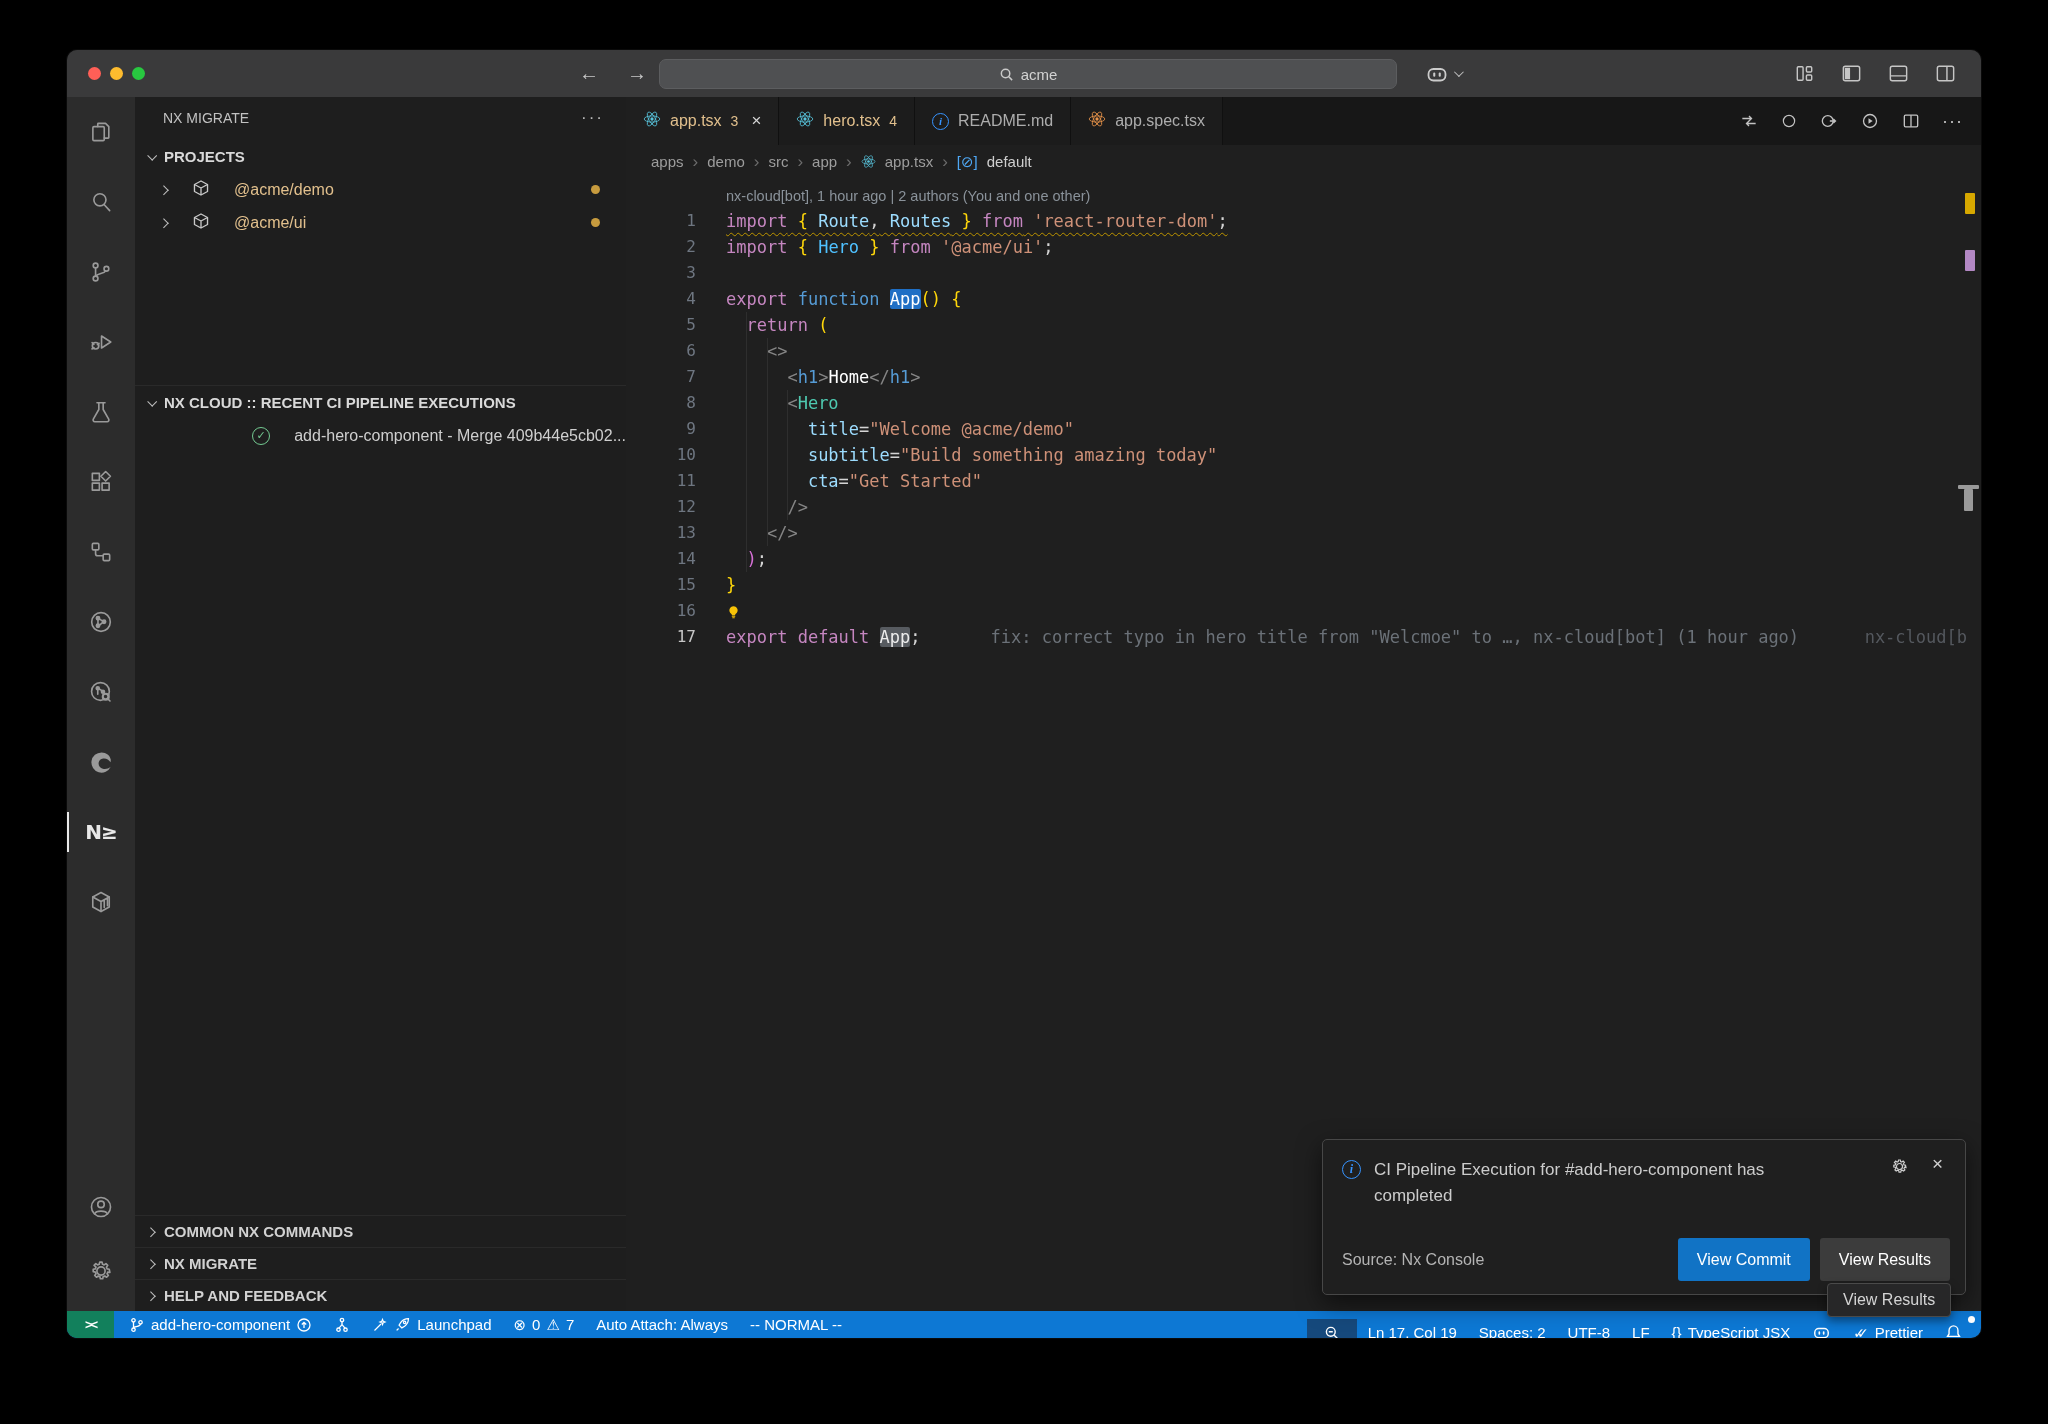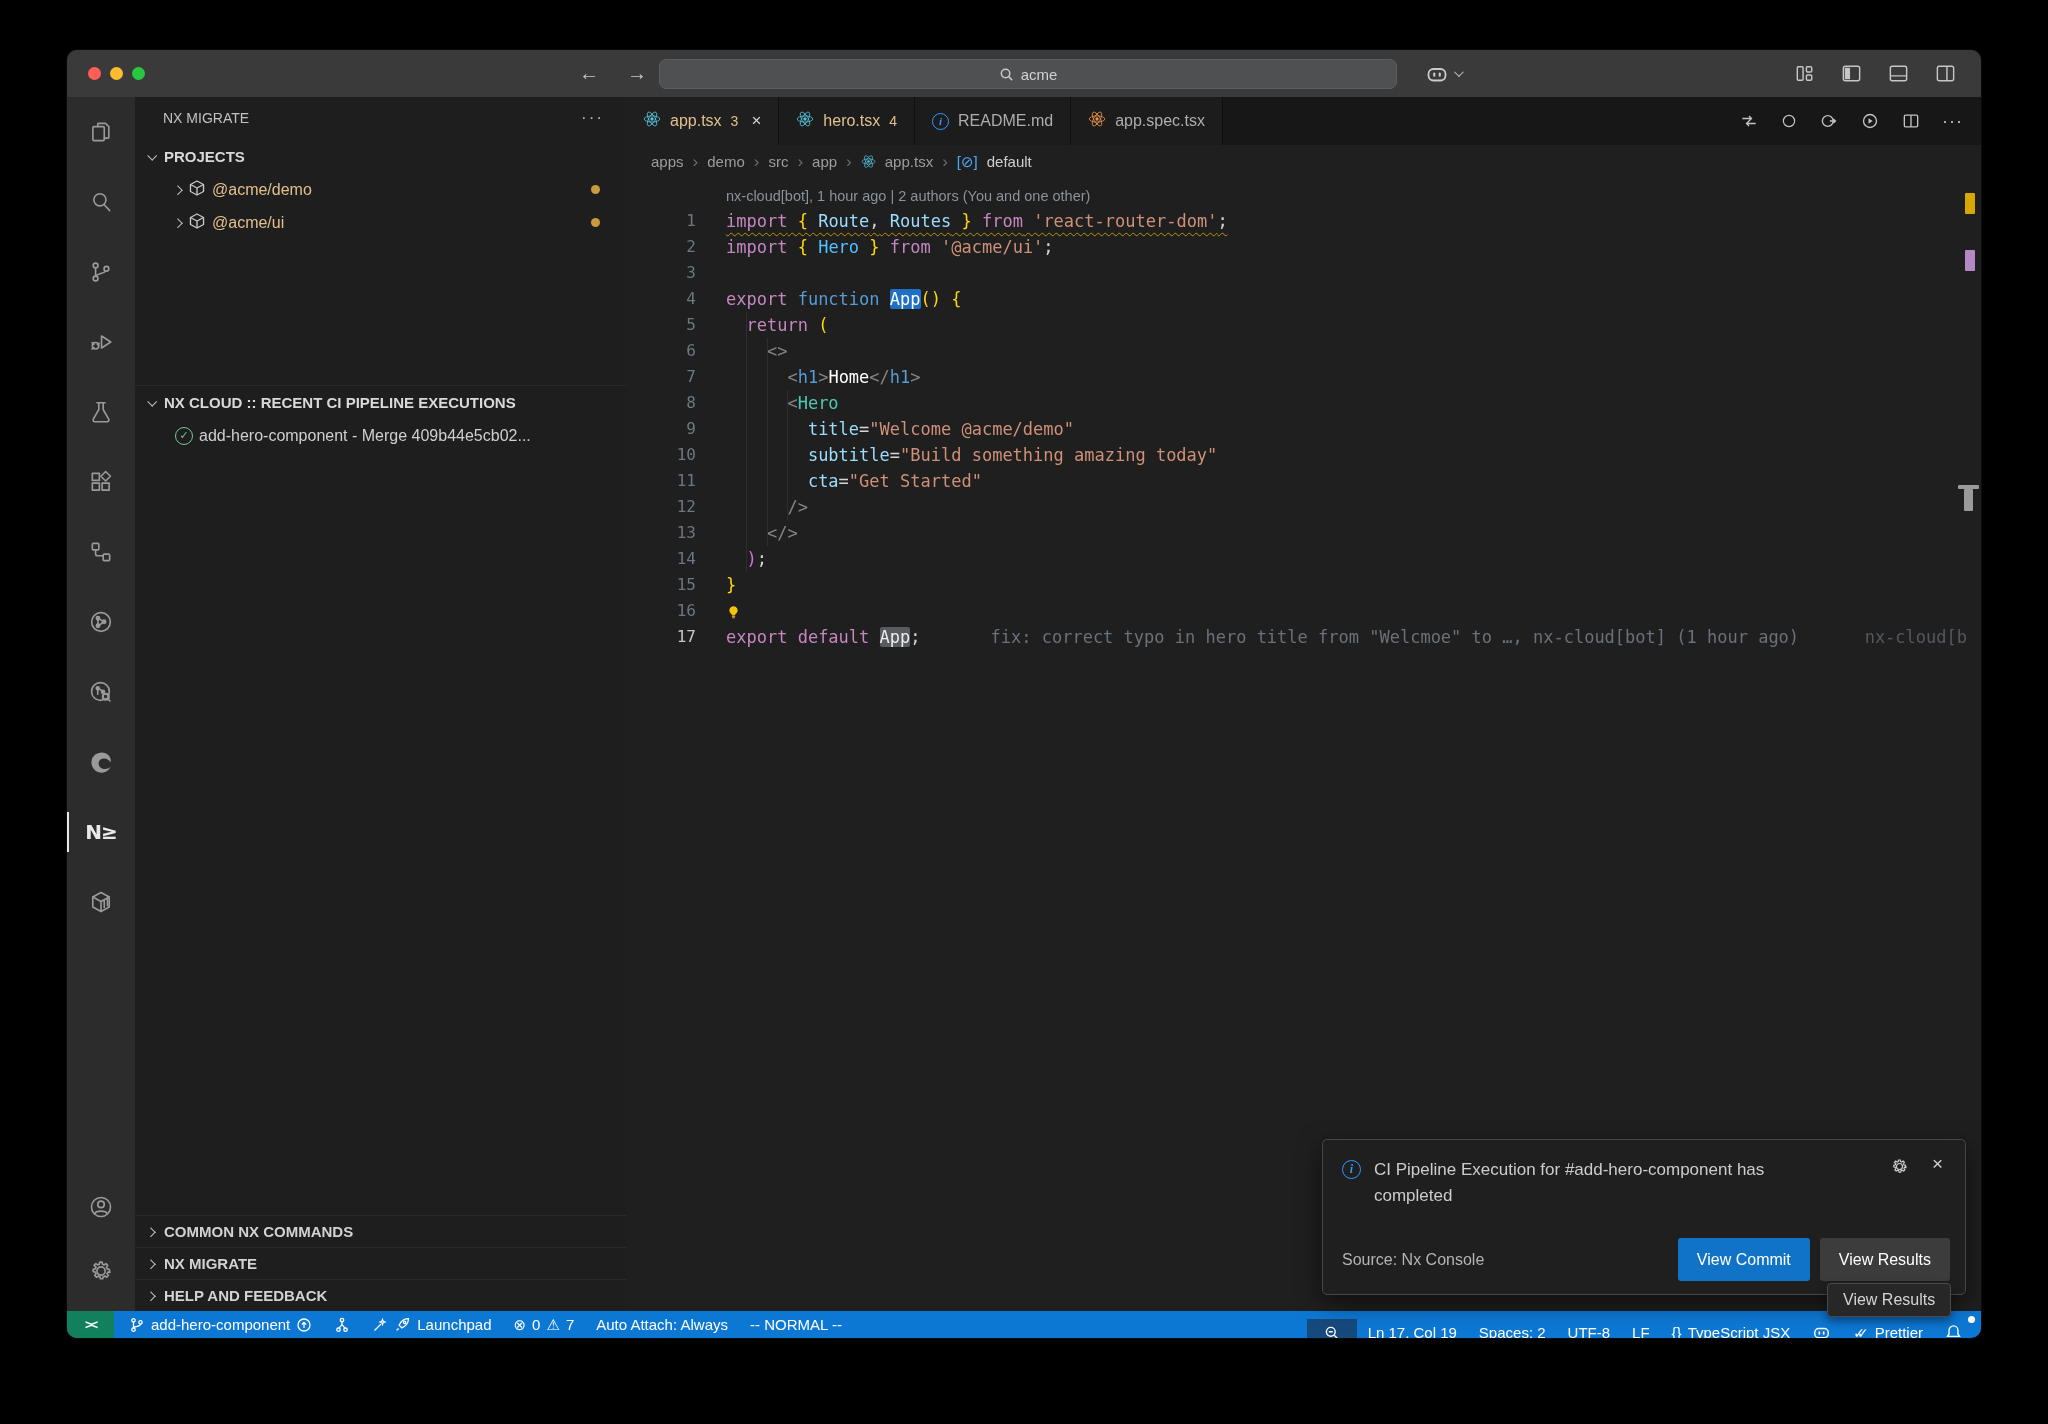--- a/index.html
+++ b/index.html
@@ -52,21 +52,21 @@
   .sb-title { height:42px; display:flex; align-items:center; padding:0 22px 0 28px;
               font-size:14px; color:#c2c2c2; }
   .sb-more { margin-left:auto; color:#b8b8b8; font-size:17px; letter-spacing:2px; }
   .sb-header { height:34px; display:flex; align-items:center; gap:9px; padding-left:13px;
                font-weight:700; font-size:15px; color:#d9d9d9; }
   .sb-header.bordered { border-top:1px solid #2a2a2a; }
   .chev { width:7px; height:7px; border-right:1.6px solid #c0c0c0;
           border-bottom:1.6px solid #c0c0c0; display:inline-block; flex:0 0 auto; }
   .chev.down { transform:rotate(45deg) translateY(-1px); }
   .chev.right { transform:rotate(-45deg) translateX(-1px); }
-  .sb-item { height:33px; display:flex; align-items:center; gap:6px; padding-left:40px; }
+  .sb-item { height:33px; display:flex; align-items:center; gap:24px; padding-left:26px;justify-content:flex-end; }
   .proj-name { color:#e2c08d; font-size:16px; }
   .proj-dot { margin-left:auto; margin-right:26px; width:9px; height:9px;
               border-radius:50%; background:#c79b3e; flex:0 0 auto; }
   .check-circle { width:18px; height:18px; border:1.5px solid #73c991; border-radius:50%;
                   color:#73c991; font-size:11px; display:flex; align-items:center;
                   justify-content:center; flex:0 0 auto; }
   .cloud-name { color:#cfcfcf; font-size:16px; white-space:nowrap; }
   .sb-fill1 { height:146px; } .sb-fill2 { flex:1; }
   .sb-collapsed { height:32px; border-top:1px solid #2a2a2a; display:flex;
                   align-items:center; gap:9px; padding-left:13px; font-weight:700;

